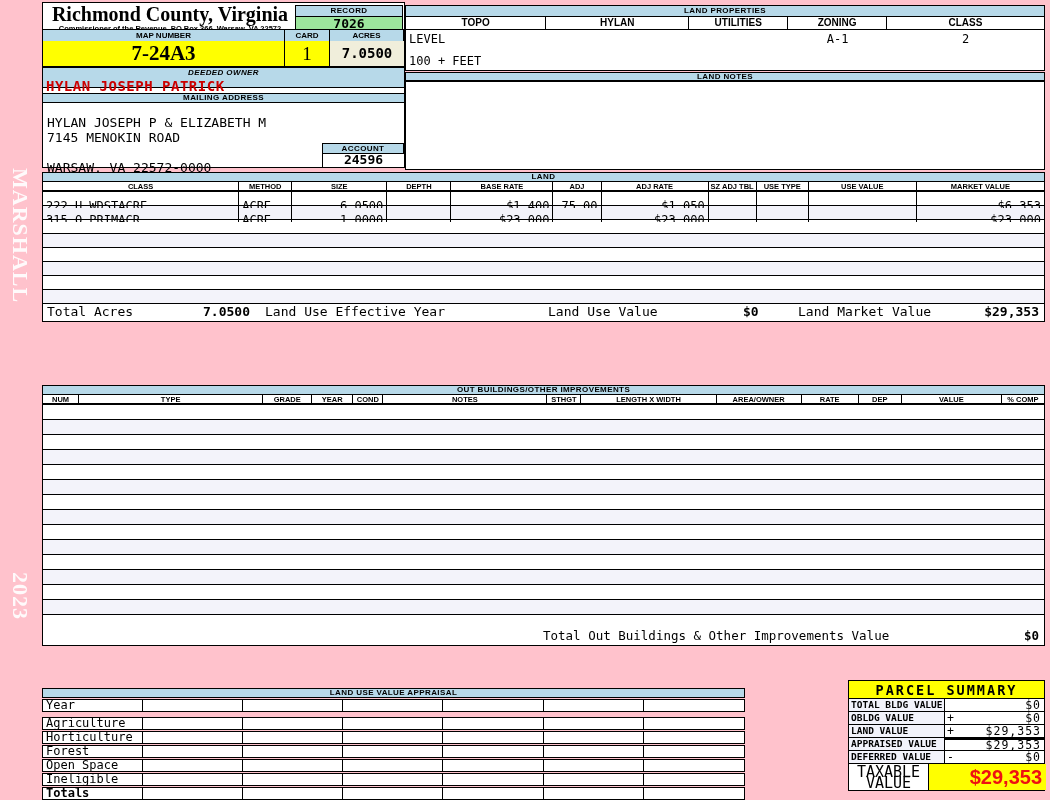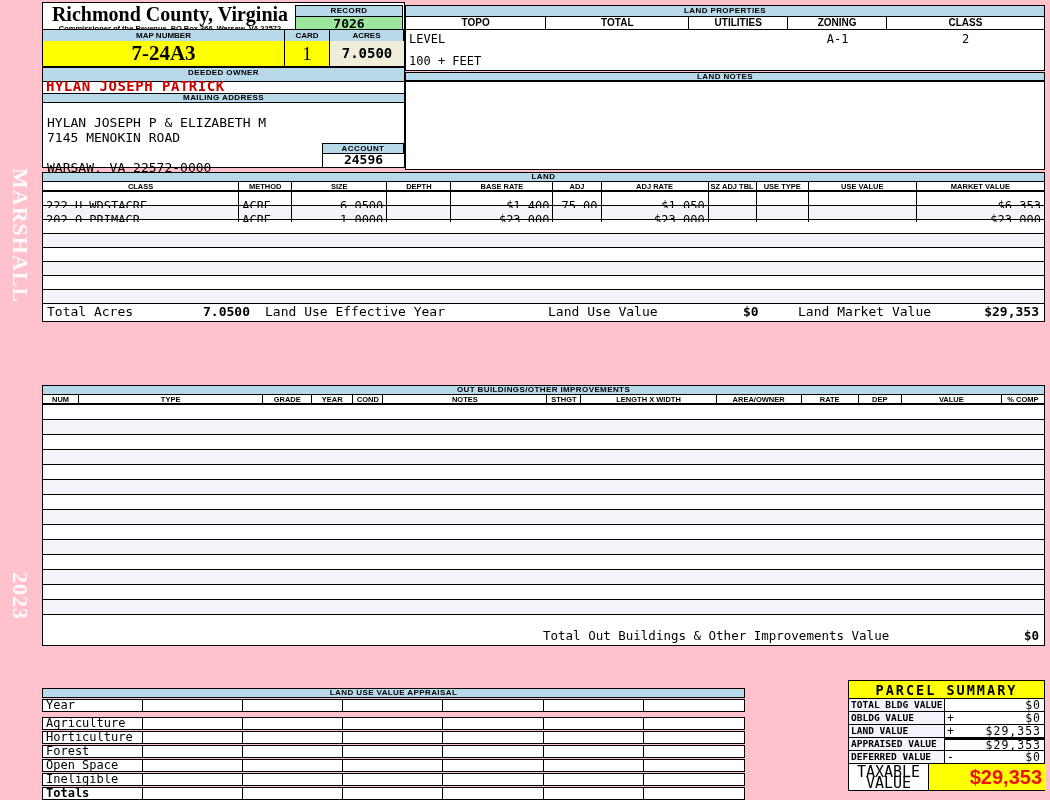--- a/index.html
+++ b/index.html
@@ -38,21 +38,21 @@
                     font-family:"Liberation Sans",sans-serif; font-weight:bold; font-size:8px;
                     text-align:center; line-height:11px; }
   #map-head > div:first-child { border-left:1px solid #000; border-left-width:0; }
   #map-vals { top:38px; height:26px; }
   #map-vals > div { border-right:1px solid #000; border-bottom:1px solid #000; }
   #map-vals > div:last-child { border-right:none; }
   .yellow { background:#ffff00; }
   #map-number-value { font-family:"Liberation Serif",serif; font-size:21px; font-weight:600; text-align:center; line-height:25px; }
   #card-value { font-family:"Liberation Serif",serif; font-size:19px; text-align:center; line-height:25px; }
   #acres-value { background:#f0eedb; font-weight:bold; font-size:14px; text-align:center; line-height:25px; }
-  #owner-bar { top:64px; left:0; width:100%; height:15px; line-height:9px; border-left:none; border-right:none; }
+  #owner-bar { top:64px; left:0; width:100%; height:21px; line-height:9px; border-left:none; border-right:none;font-style:italic; }
   #owner-name { top:75px; left:3px; font-size:14px; font-weight:bold; color:#cc0000; letter-spacing:.5px; white-space:nowrap; }
   #mail-bar { top:90px; left:0; width:100%; height:10px; line-height:8px; border-left:none; border-right:none; }
   #address { top:100px; left:4px; font-size:13px; line-height:15px;margin-top:12px; }
   #address div { height:15px; white-space:pre; }
   #account-box { left:279px; top:140px; width:82px; }
   #account-label { height:11px; line-height:9px; }
   #account-value { height:13px; background:#fff; border-left:1px solid #000; font-size:13px; line-height:12px; font-weight:bold; text-align:center; }
 
   
   #lp-box { left:405px; top:5px; width:640px; height:66px; background:#fff; border:1px solid #000; }
@@ -160,21 +160,21 @@
   <div class="abs" id="account-box">
     <div class="bar" id="account-label">ACCOUNT</div>
     <div class="mono" id="account-value">24596</div>
   </div>
 </div>
 
 <div class="abs" id="lp-box">
   <div class="abs bar" id="lp-bar">LAND PROPERTIES</div>
   <div class="abs" id="lp-cols">
     <div>TOPO</div>
-    <div>TOTAL</div>
+    <div>HYLAN</div>
     <div>UTILITIES</div>
     <div>ZONING</div>
     <div>CLASS</div>
   </div>
   <div class="abs" id="lp-topo-val">LEVEL</div>
   <div class="abs" id="lp-zoning-val">A-1</div>
   <div class="abs" id="lp-class-val">2</div>
   <div class="abs" id="lp-frontage">100 + FEET</div>
 </div>
 <div class="abs bar" id="notes-bar">LAND NOTES</div>
@@ -202,21 +202,21 @@
     <div></div>
     <div class="r">$1,400</div>
     <div class="r">75.00</div>
     <div class="r">$1,050</div>
     <div></div>
     <div></div>
     <div class="r"></div>
     <div class="r">$6,353</div>
   </div>
   <div class="land-grid trow alt">
-    <div>202 Q PRIMACR</div>
+    <div>315 Q PRIMACR</div>
     <div>ACRE</div>
     <div class="r">1.0000</div>
     <div></div>
     <div class="r">$23,000</div>
     <div class="r"></div>
     <div class="r">$23,000</div>
     <div></div>
     <div></div>
     <div class="r"></div>
     <div class="r">$23,000</div>

